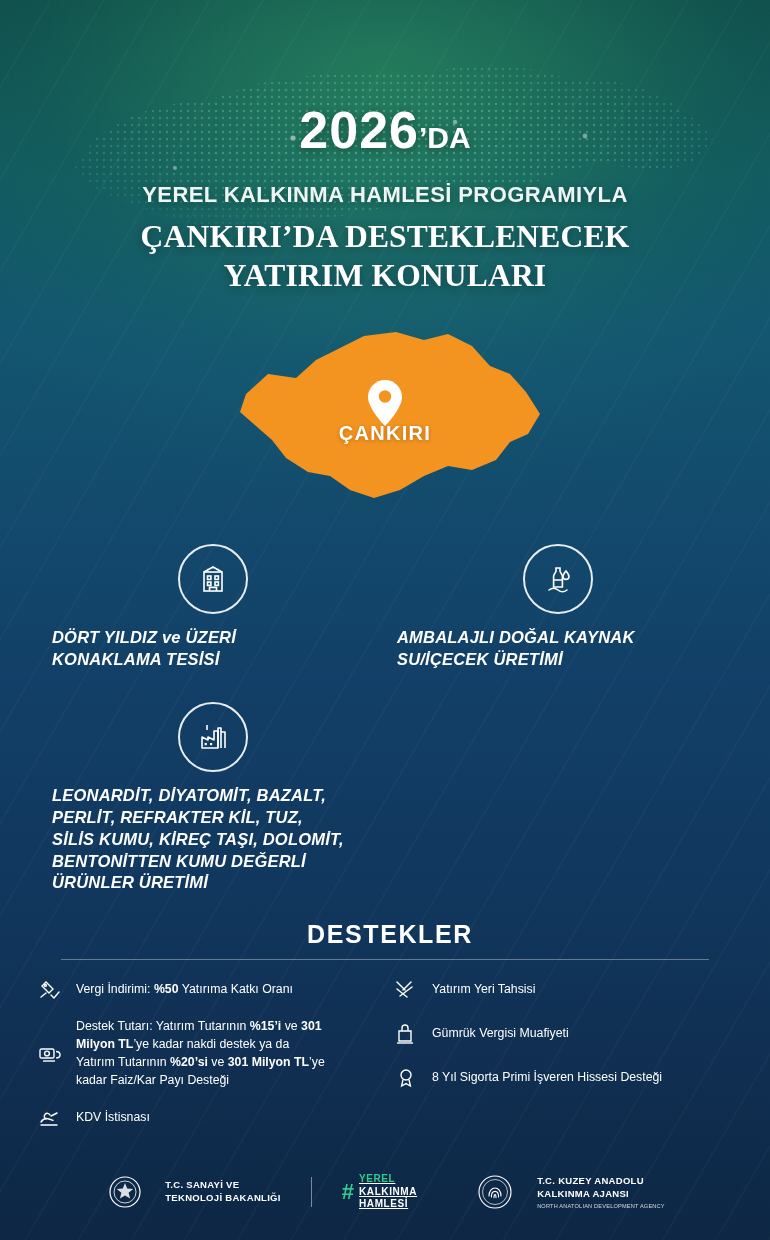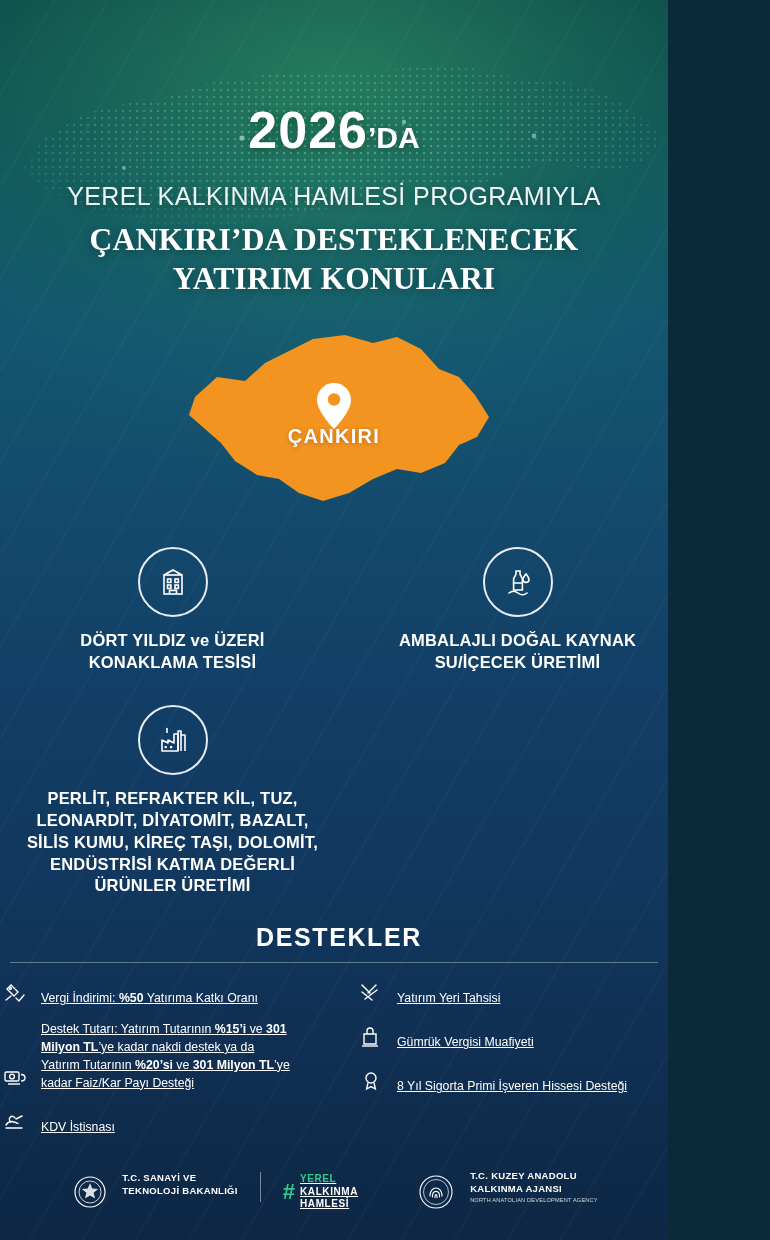--- a/index.html
+++ b/index.html
@@ -5,21 +5,21 @@
   html, body {
     margin: 0;
     padding: 0;
     background: #0a2a3a;
   }
   body {
     font-family: "Liberation Sans", sans-serif;
   }
   .poster {
     position: relative;
-    width: 668px;
+    width: 770px;
     height: 1240px;
     overflow: hidden;
     background:
       radial-gradient(ellipse 780px 420px at 50% 6%, #1f6f52 0%, rgba(20,90,80,0.35) 45%, rgba(10,60,70,0) 70%),
       linear-gradient(180deg, #0f4d4a 0%, #115a63 14%, #13566f 26%, #134b6d 40%, #123f67 55%, #11385f 70%, #102f52 85%, #0d2744 100%);
   }
   
   .bg-stripes {
     position: absolute;
     inset: 0;
@@ -65,22 +65,22 @@
     line-height: 1;
     text-shadow: 0 2px 10px rgba(0,0,0,0.35);
   }
   .year-line .suffix {
     font-size: 30px;
     font-weight: bold;
     letter-spacing: 0;
   }
   .title-1 {
     margin-top: 26px;
-    font-size: 25px;
-    font-weight: normal;
+    font-size: 22px;
+    font-weight: bold;
     letter-spacing: 0.4px;
     color: #eef6f5;
     text-shadow: 0 2px 8px rgba(0,0,0,0.3);
   }
   .title-2 {
     margin-top: 9px;
     font-size: 31.5px;
     font-weight: bold;
     letter-spacing: 0.2px;
     line-height: 1.25;
@@ -114,23 +114,23 @@
   
   .topics {
     position: relative;
     margin: 34px auto 0;
     width: 690px;
     display: grid;
     grid-template-columns: 1fr 1fr;
     row-gap: 18px;
   }
   .topic {
-    text-align: center;
     color: #ffffff;
     padding: 0 12px;
+    font-style: italic;
   }
   .topic-icon {
     width: 66px;
     height: 66px;
     margin: 0 auto 13px;
     border: 2px solid rgba(255,255,255,0.9);
     border-radius: 50%;
     display: flex;
     align-items: center;
     justify-content: center;
@@ -164,25 +164,24 @@
   }
   .supports-cols {
     width: 700px;
     margin: 14px auto 0;
     display: grid;
     grid-template-columns: 1fr 1fr;
     column-gap: 12px;
   }
   .support-item {
     display: flex;
-    align-items: flex-end;
+    align-items: center;
     gap: 11px;
     margin-bottom: 13px;
     color: #ffffff;
-    text-decoration: underline;
   }
   .support-ico {
     flex: 0 0 auto;
     width: 30px;
     height: 30px;
     display: flex;
     align-items: center;
     justify-content: center;
     margin-top: 1px;
   }
@@ -198,21 +197,22 @@
     left: 0;
     right: 0;
     bottom: 26px;
     display: flex;
     align-items: center;
     justify-content: center;
     gap: 56px;
   }
   .logo-block {
     display: flex;
-    gap: 12px;
+    align-items: center;
+    gap: 20px;
     color: #ffffff;
   }
   .logo-text-main {
     font-size: 9.5px;
     font-weight: bold;
     line-height: 1.32;
     letter-spacing: 0.3px;
   }
   .logo-text-sub {
     font-size: 5.6px;
@@ -351,24 +351,24 @@
             <path d="M26 13 h4 v16"></path>
             <path d="M12 6 v5"></path>
           </g>
           <g fill="#ffffff">
             <rect x="9.6" y="24" width="2.2" height="2.2"></rect>
             <rect x="15" y="24" width="2.2" height="2.2"></rect>
           </g>
         </svg>
       </div>
       <div class="topic-label">
+        <div>LEONARDİT, DİYATOMİT, BAZALT,</div>
         <div>PERLİT, REFRAKTER KİL, TUZ,</div>
-        <div>LEONARDİT, DİYATOMİT, BAZALT,</div>
         <div>SİLİS KUMU, KİREÇ TAŞI, DOLOMİT,</div>
-        <div>ENDÜSTRİSİ KATMA DEĞERLİ</div>
+        <div>BENTONİTTEN KUMU DEĞERLİ</div>
         <div>ÜRÜNLER ÜRETİMİ</div>
       </div>
     </div>
 
   </div>
 
   <div class="supports">
     <div class="supports-title">DESTEKLER</div>
     <div class="supports-rule"></div>
 

